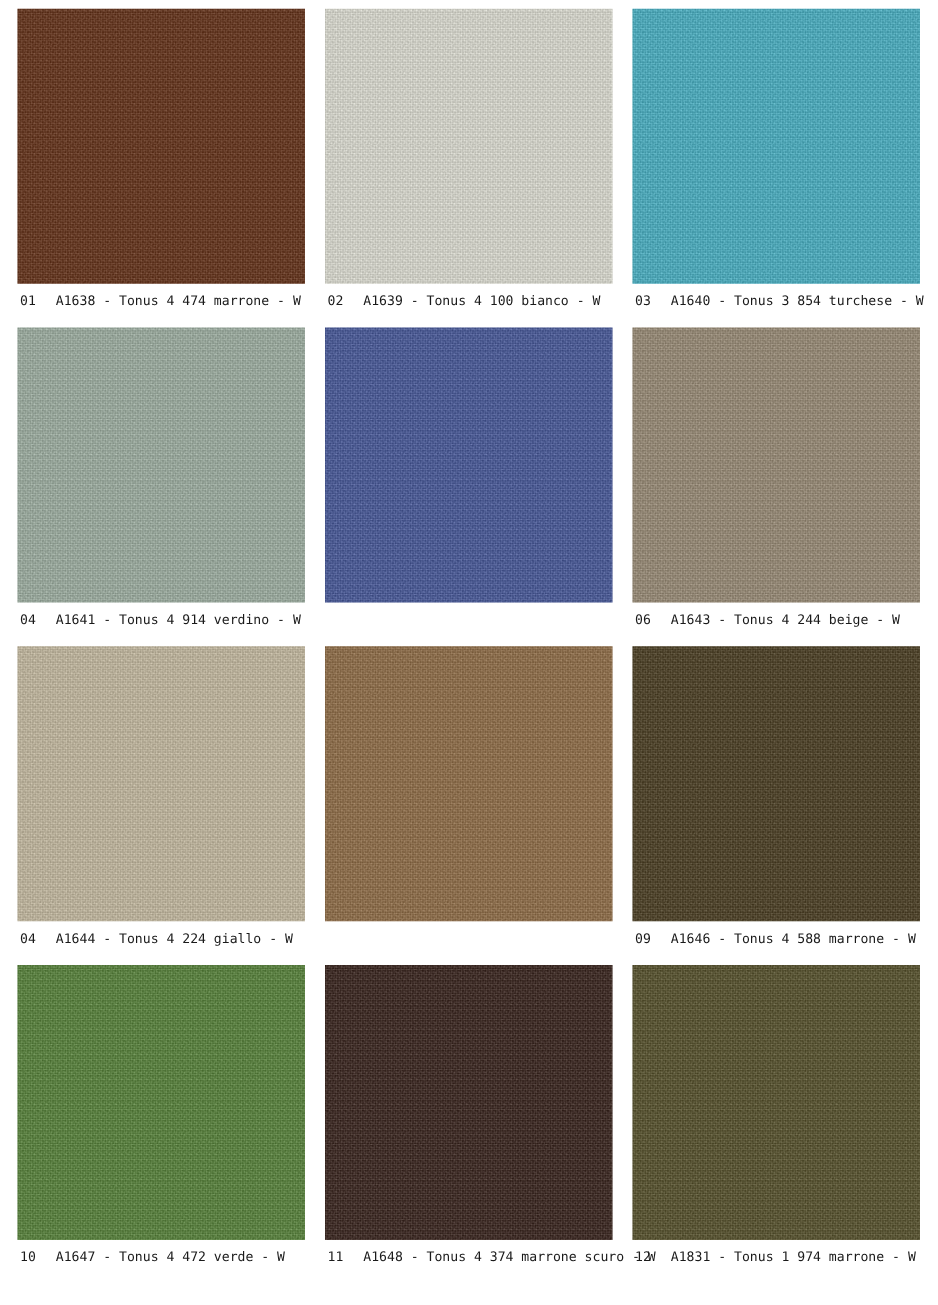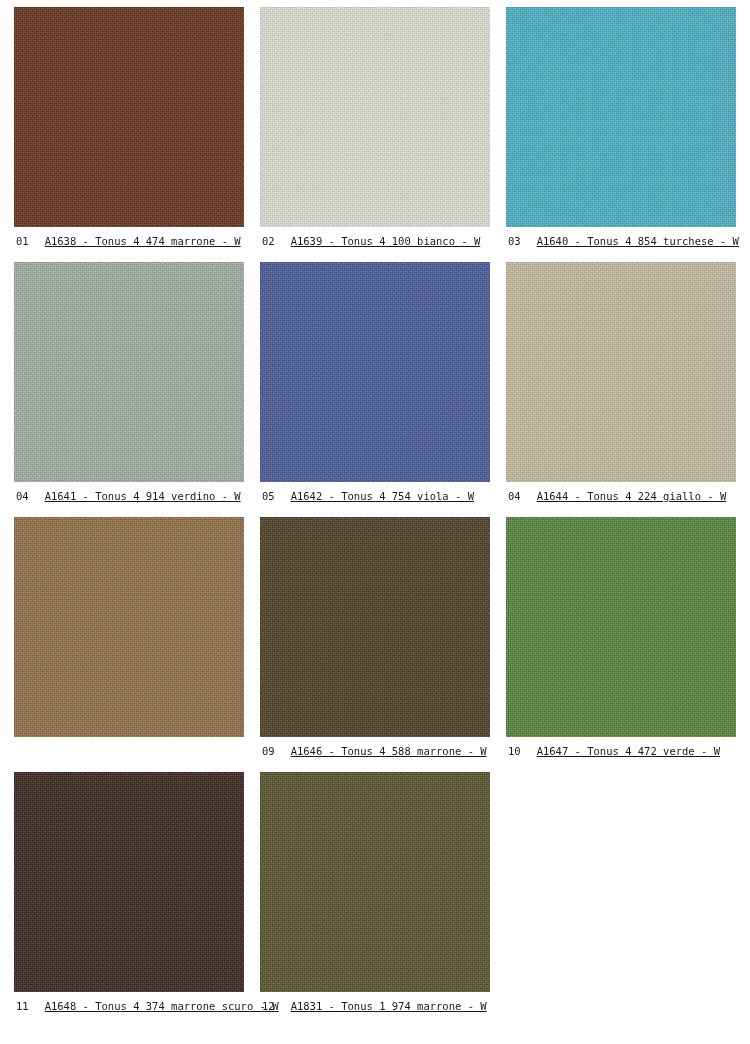--- a/index.html
+++ b/index.html
@@ -92,21 +92,20 @@
     letter-spacing: 0px;
     flex: 0 0 auto;
     padding-left: 2px;
   }
   .caption-desc {
     font-size: 10.5px;
     color: #1a1a1a;
     letter-spacing: 0px;
     flex: 0 0 auto;
     padding-left: 16px;
-    text-decoration: underline;
   }
 </style>
 </head>
 <body style="background-color: rgb(255, 255, 255);">
 
 <div class="sheet">
   <div class="swatch-grid">
 
     <div class="swatch-cell">
       <div class="swatch-chip" style="background-color: rgb(106, 51, 24);"></div>
@@ -121,40 +120,43 @@
       <div class="swatch-caption">
         <span class="caption-index">02</span>
         <span class="caption-desc">A1639 - Tonus 4 100 bianco - W</span>
       </div>
     </div>
 
     <div class="swatch-cell">
       <div class="swatch-chip" style="background-color: rgb(76, 189, 210);"></div>
       <div class="swatch-caption">
         <span class="caption-index">03</span>
-        <span class="caption-desc">A1640 - Tonus 4 854 turchese - W</span>
+        <span class="caption-desc">A1640 - Tonus 3 854 turchese - W</span>
       </div>
     </div>
 
     <div class="swatch-cell">
       <div class="swatch-chip" style="background-color: rgb(169, 187, 173);"></div>
       <div class="swatch-caption">
         <span class="caption-index">04</span>
         <span class="caption-desc">A1641 - Tonus 4 914 verdino - W</span>
       </div>
     </div>
 
     <div class="swatch-cell">
       <div class="swatch-chip" style="background-color: rgb(74, 93, 164);"></div>
-      <div class="swatch-caption">
-        <span class="caption-index">05</span>
-        <span class="caption-desc">A1642 - Tonus 4 754 viola - W</span>
-      </div>
-    </div>
-
+    </div>
+
+    <div class="swatch-cell">
+      <div class="swatch-chip" style="background-color: rgb(163, 148, 125);"></div>
+      <div class="swatch-caption">
+        <span class="caption-index">06</span>
+        <span class="caption-desc">A1643 - Tonus 4 244 beige - W</span>
+      </div>
+    </div>
 
     <div class="swatch-cell">
       <div class="swatch-chip" style="background-color: rgb(212, 200, 172);"></div>
       <div class="swatch-caption">
         <span class="caption-index">04</span>
         <span class="caption-desc">A1644 - Tonus 4 224 giallo - W</span>
       </div>
     </div>
 
     <div class="swatch-cell">

